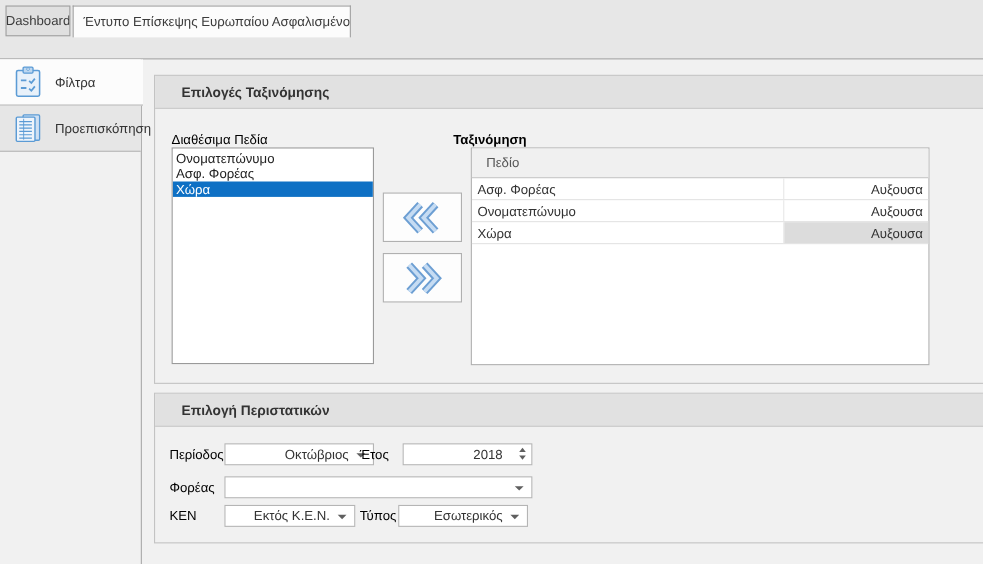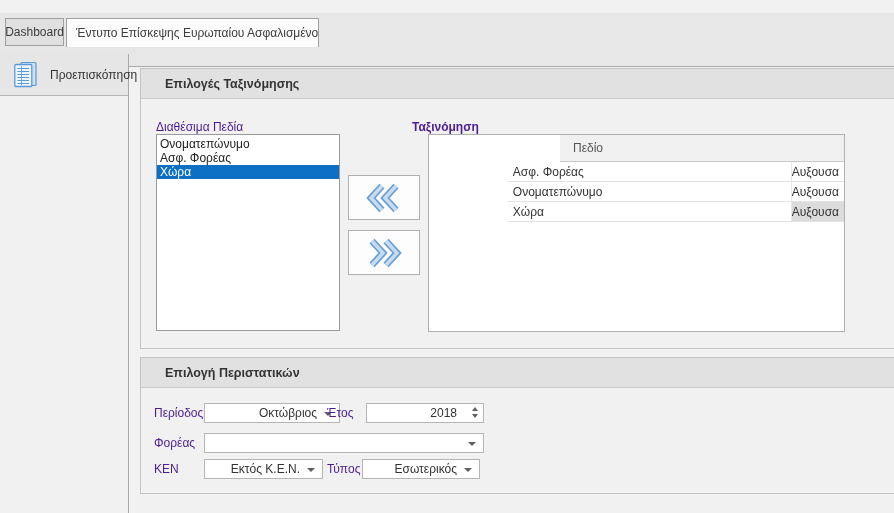--- a/index.html
+++ b/index.html
@@ -3,52 +3,52 @@
 <meta charset="utf-8">
 <style>
   html,body{margin:0;padding:0;}
   body{
     width:894px;height:513px;position:relative;overflow:hidden;
     background:#f1f1f1;
     font-family:"Liberation Sans", sans-serif;
     -webkit-font-smoothing:antialiased;
   }
   
-  .tabstrip{position:absolute;left:0;top:13px;width:894px;height:53px;background:#e7e7e7;border-bottom:1px solid #a9a9a9;}
+  .tabstrip{position:absolute;left:0;top:0;width:894px;height:53px;background:#e7e7e7;border-bottom:1px solid #a9a9a9;}
   .tab{position:absolute;top:5px;box-sizing:border-box;font-size:12px;color:#3c3c3c;
        display:flex;align-items:center;white-space:nowrap;overflow:hidden;}
   .tab-inactive{left:5px;width:59px;height:28px;background:#e0e0e0;border:1px solid #9f9f9f;justify-content:center;}
   .tab-active{left:66px;width:253px;height:29px;background:#fcfcfc;border:1px solid #9f9f9f;border-bottom:none;
               padding:0 9px;justify-content:space-between;gap:6px;}
   
   .sidebar{position:absolute;left:0;top:54px;width:129px;height:459px;background:#f1f1f1;border-right:1px solid #a9a9a9;box-sizing:border-box;}
   .side-item{height:42px;display:flex;align-items:center;gap:11px;padding-left:12px;
              border-bottom:1px solid #b5b5b5;font-size:12px;color:#333;box-sizing:border-box;}
   .side-item.active{background:#fcfcfc;width:130px;position:relative;z-index:2;}
   .side-item.idle{background:#e6e6e6;}
   .side-icon{width:27px;height:29px;flex:0 0 auto;}
   
   .group{position:absolute;left:140px;width:756px;border:1px solid #c3c3c3;background:#f1f1f1;box-sizing:border-box;}
   .group-header{height:29px;background:#e1e1e1;border-bottom:1px solid #c9c9c9;display:flex;align-items:center;
                 padding-left:24px;font-weight:bold;font-size:12.5px;color:#333;}
   #group-sorting{top:68px;height:281px;}
   #group-incidents{top:357px;height:137px;}
-  .fld-label{position:absolute;font-size:12px;color:#4c1d95;height:20px;line-height:20px;white-space:nowrap;}
+  .fld-label{position:absolute;font-size:12px;color:#000000;height:20px;line-height:20px;white-space:nowrap;}
   
   .listbox{position:absolute;left:15px;top:65px;width:184px;height:197px;background:#fff;
            border:1px solid #9a9a9a;box-sizing:border-box;padding-top:2px;font-size:12px;overflow:hidden;}
   .lb-item{height:14px;line-height:14px;padding-left:3px;color:#222;white-space:nowrap;}
   .lb-item.selected{background:#0e70c4;color:#fff;}
   
   .mv-btn{position:absolute;left:207px;width:72px;height:45px;background:#fdfdfd;border:1px solid #b0b0b0;
           box-sizing:border-box;display:flex;align-items:center;justify-content:center;padding:0;cursor:default;}
   #mv-left{top:106px;} #mv-right{top:161px;}
   
   .sort-table{position:absolute;left:287px;top:65px;width:417px;height:198px;background:#fff;
-              border:1px solid #b0b0b0;box-sizing:border-box;font-size:12px;color:#333;display:flex;flex-direction:column;align-items:flex-end;}
+              border:1px solid #b0b0b0;box-sizing:border-box;font-size:12px;color:#333;display:flex;flex-direction:column;}
   .thead{display:flex;height:26px;background:#f0f0f0;border-bottom:1px solid #c9c9c9;color:#555;flex:0 0 auto;}
   .th1{width:284px;display:flex;align-items:center;padding-left:13px;box-sizing:border-box;}
   .th2{flex:1;display:flex;align-items:center;padding-left:7px;border-left:1px solid #c9c9c9;box-sizing:border-box;}
   .trow{display:flex;height:19px;border-bottom:1px solid #e3e3e3;flex:0 0 auto;}
   .td1{width:284px;display:flex;align-items:center;padding-left:5px;box-sizing:border-box;border-right:1px solid #e8e8e8;}
   .td2{flex:1;display:flex;align-items:center;justify-content:flex-end;padding-right:5px;box-sizing:border-box;}
   .td2.hl{background:#dcdcdc;}
   
   .combo{position:absolute;height:20px;background:#fff;border:1px solid #b5b5b5;box-sizing:border-box;
          font-size:12px;color:#333;display:flex;align-items:center;justify-content:flex-end;
@@ -66,20 +66,32 @@
   <div class="tab tab-inactive">
     <span>Dashboard</span>
   </div>
   <div class="tab tab-active">
     <span>Έντυπο Επίσκεψης Ευρωπαίου Ασφαλισμένου</span>
 
   </div>
 </div>
 
 <div class="sidebar">
+  <div class="side-item active">
+    <svg class="side-icon" viewBox="0 0 27 29">
+      <rect x="3" y="4" width="21" height="23.5" rx="1.5" fill="#e8f1fa" stroke="#5b9bd5" stroke-width="1.4"></rect>
+      <rect x="9" y="1" width="9" height="5.5" rx="1" fill="#bdd7f0" stroke="#5b9bd5" stroke-width="1.2"></rect>
+      <circle cx="13.5" cy="2.8" r="1.2" fill="#ffffff" stroke="#5b9bd5" stroke-width="0.8"></circle>
+      <path d="M7 13 h5" stroke="#5b9bd5" stroke-width="1.6" fill="none"></path>
+      <path d="M14.5 13.5 l2 2 l3.2 -4" stroke="#5b9bd5" stroke-width="1.6" fill="none"></path>
+      <path d="M7 20 h5" stroke="#5b9bd5" stroke-width="1.6" fill="none"></path>
+      <path d="M14.5 20.5 l2 2 l3.2 -4" stroke="#5b9bd5" stroke-width="1.6" fill="none"></path>
+    </svg>
+    <span>Φίλτρα</span>
+  </div>
   <div class="side-item idle">
     <svg class="side-icon" viewBox="0 0 27 29">
       <rect x="9" y="2.5" width="15" height="23" rx="1" fill="#cfe0f3" stroke="#5b9bd5" stroke-width="1.2"></rect>
       <rect x="2.8" y="4.5" width="17" height="22" rx="1" fill="#eef4fb" stroke="#5b9bd5" stroke-width="1.3"></rect>
       <path d="M5.5 8.5 h11.5 M5.5 11.5 h11.5 M5.5 14.5 h11.5 M5.5 17.5 h11.5 M5.5 20.5 h11.5 M5.5 23.5 h11.5" stroke="#5b9bd5" stroke-width="1.1" fill="none"></path>
       <path d="M9.5 6 v19" stroke="#5b9bd5" stroke-width="0.8" fill="none"></path>
     </svg>
     <span>Προεπισκόπηση</span>
   </div>
 </div>

